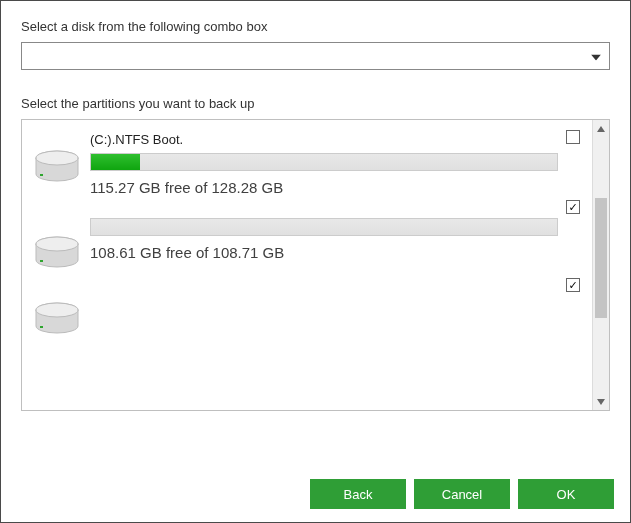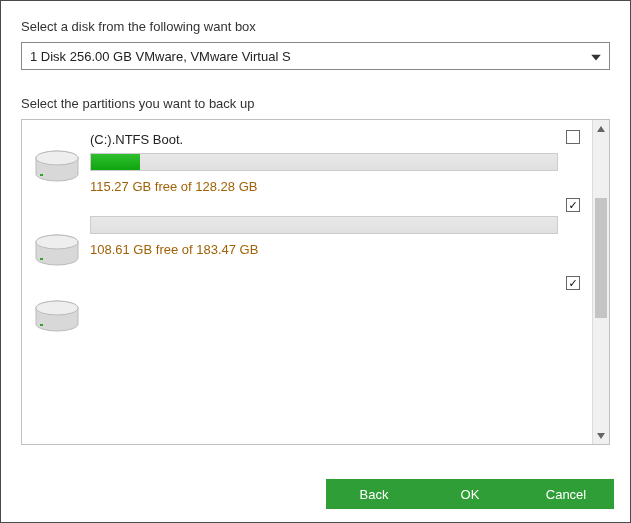--- a/index.html
+++ b/index.html
@@ -65,21 +65,21 @@
       margin-bottom: 26px;
     }
     .combo .arrow {
       position: absolute;
       right: 8px;
       top: 50%;
       transform: translateY(-50%);
     }
     .list-wrap {
       border: 1px solid #bfbfbf;
-      height: 326px;
+      height: 292px;
       display: flex;
       position: relative;
     }
     .list-scroll {
       flex: 1;
       overflow: hidden;
       padding: 2px 0 0 0;
     }
     .partition {
       display: flex;
@@ -110,22 +110,22 @@
       border: 1px solid #ccc;
       position: relative;
       margin-bottom: 8px;
     }
     .progress-fill {
       position: absolute;
       top: 0; left: 0; bottom: 0;
       background: linear-gradient(#2fbf2f,#0fa50f);
     }
     .part-free {
-      font-size: 13px;
-      color: #a16207;
+      font-size: 15px;
+      color: #404040;
     }
     .chk {
       position: absolute;
       right: 12px;
       width: 14px; height: 14px;
       border: 1px solid #666;
       background: #fff;
       display: flex;
       align-items: center;
       justify-content: center;
@@ -151,44 +151,44 @@
       left: 2px; right: 2px;
       background: #c4c4c4;
     }
     .footer {
       height: 56px;
       background: #fff;
       display: flex;
       align-items: center;
       justify-content: flex-end;
       padding: 0 16px;
+      gap: 8px;
     }
     .btn {
       min-width: 96px;
       height: 30px;
       background: #2f9e36;
       color: #fff;
       border: none;
       font-size: 13px;
       cursor: pointer;
       display: flex;
       align-items: center;
       justify-content: center;
     }
   </style>
 </head>
 <body>
 
 <div class="window">
 
   <div class="content">
-    <div class="label">Select a disk from the following want box</div>
+    <div class="label">Select a disk from the following combo box</div>
 
     <div class="combo">
-      <span>1 Disk 256.00 GB VMware,  VMware Virtual S</span>
       <span class="arrow">
         <svg width="10" height="6" viewBox="0 0 10 6">
             <path d="M0 0 L5 6 L10 0 Z" fill="#333"></path>
           </svg>
       </span>
     </div>
 
     <div class="label">Select the partitions you want to back up</div>
 
     <div class="list-wrap">
@@ -213,21 +213,21 @@
             <div class="disk-icon"><svg width="46" height="34" viewBox="0 0 46 34">
                 <ellipse cx="23" cy="8" rx="21" ry="7" fill="#f2f2f2" stroke="#bbb"></ellipse>
                 <path d="M2 8 L2 24 A21 7 0 0 0 44 24 L44 8" fill="#d8d8d8" stroke="#bbb"></path>
                 <ellipse cx="23" cy="8" rx="21" ry="7" fill="#eeeeee" stroke="#bbb"></ellipse>
                 <rect x="6" y="24" width="3" height="2" fill="#2fa52f"></rect>
               </svg></div>
             <div class="part-body">
               <div class="progress">
                 <div class="progress-fill" style="width: 0.1%;"></div>
               </div>
-              <div class="part-free">108.61 GB free of 183.47 GB</div>
+              <div class="part-free">108.61 GB free of 108.71 GB</div>
             </div>
             <div class="chk" style="top: -8px;">✓</div>
           </div>
           <div class="partition" style="padding-bottom: 0px;">
             <div class="disk-icon" style="margin-top: 6px;"><svg width="46" height="34" viewBox="0 0 46 34">
                 <ellipse cx="23" cy="8" rx="21" ry="7" fill="#f2f2f2" stroke="#bbb"></ellipse>
                 <path d="M2 8 L2 24 A21 7 0 0 0 44 24 L44 8" fill="#d8d8d8" stroke="#bbb"></path>
                 <ellipse cx="23" cy="8" rx="21" ry="7" fill="#eeeeee" stroke="#bbb"></ellipse>
                 <rect x="6" y="24" width="3" height="2" fill="#2fa52f"></rect>
               </svg></div>
@@ -245,16 +245,16 @@
           <svg width="8" height="6" viewBox="0 0 8 6">
               <path d="M4 6 L8 0 L0 0 Z" fill="#666"></path>
             </svg>
         </div>
       </div>
     </div>
   </div>
 
   <div class="footer">
     <button class="btn">Back</button>
+    <button class="btn">Cancel</button>
     <button class="btn">OK</button>
-    <button class="btn">Cancel</button>
   </div>
 </div>
 
 </body></html>

